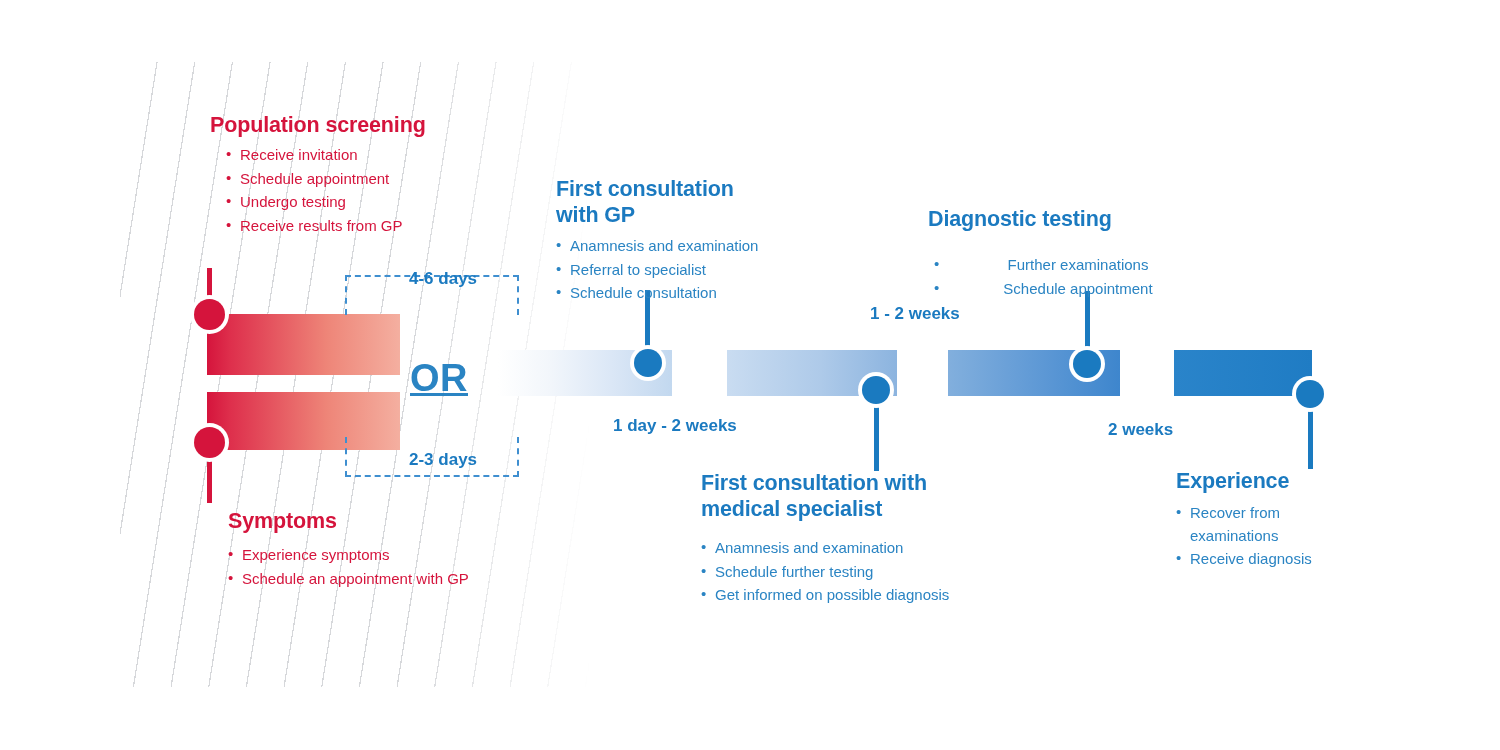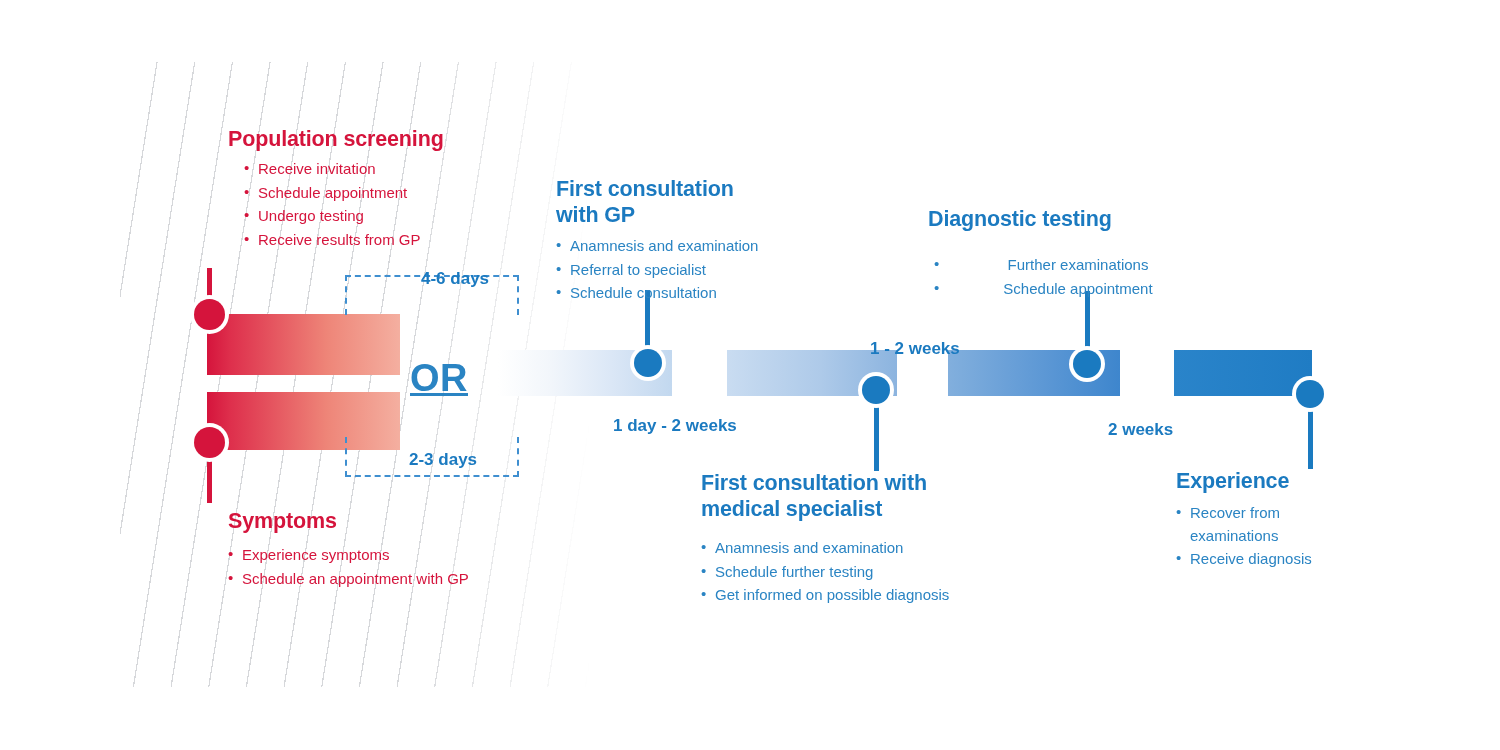--- a/index.html
+++ b/index.html
@@ -181,33 +181,33 @@
 
   <div class="stem" style="left:874px; top:393px; height:78px;"></div>
   <div class="marker" style="left:862px; top:376px;"></div>
 
   <div class="stem" style="left:1085px; top:291px; height:73px;"></div>
   <div class="marker" style="left:1073px; top:350px;"></div>
 
   <div class="stem" style="left:1308px; top:399px; height:70px;"></div>
   <div class="marker" style="left:1296px; top:380px;"></div>
 
-  <div class="duration" style="left:409px; top:269px;margin-left:12px;">4-6 days</div>
+  <div class="duration" style="left:409px; top:269px;">4-6 days</div>
 
   <div class="duration" style="left:409px; top:450px;">2-3 days</div>
 
   <div class="duration" style="left:613px; top:416px;">1 day - 2 weeks</div>
 
-  <div class="duration" style="left:870px; top:339px;text-align:center;">1 - 2 weeks</div>
+  <div class="duration" style="left:870px; top:304px;text-align:center;">1 - 2 weeks</div>
 
   <div class="duration" style="left:1108px; top:420px;">2 weeks</div>
 
   <div class="or-label" style="left:410px; top:357px;">OR</div>
 
-  <div class="block" style="left:228px; top:112px; width:300px;margin-top:14px;">
+  <div class="block" style="left:210px; top:112px; width:300px;">
     <div class="title red">Population screening</div>
     <ul class="items red" style="margin-left:16px;">
       <li>Receive invitation</li>
       <li>Schedule appointment</li>
       <li>Undergo testing</li>
       <li>Receive results from GP</li>
     </ul>
   </div>
 
   <div class="block" style="left:228px; top:508px; width:280px;">

